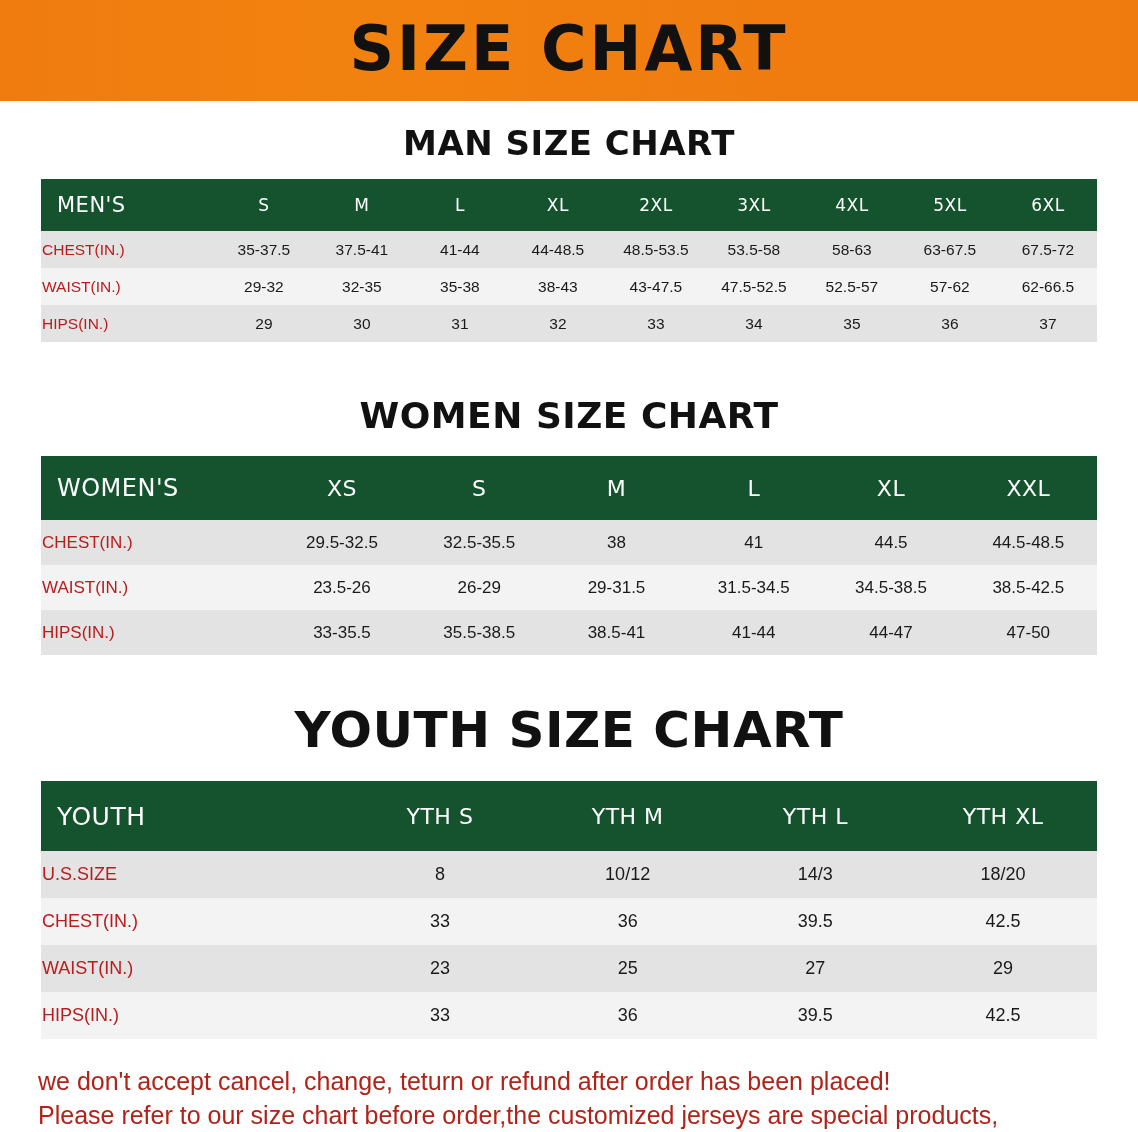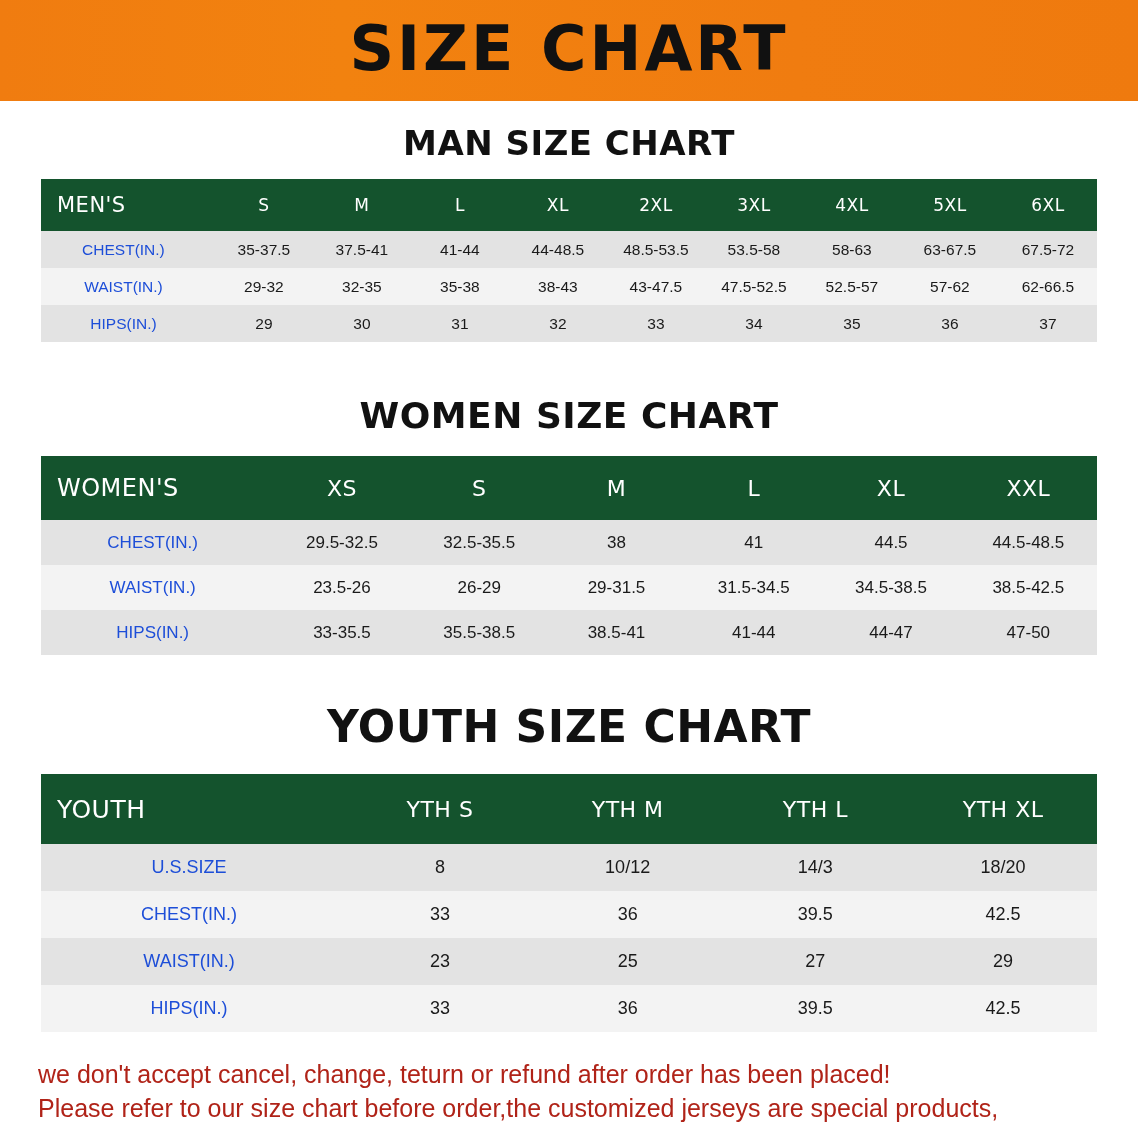--- a/index.html
+++ b/index.html
@@ -50,21 +50,21 @@
     font-size: 34px;
     margin-top: 22px;
     margin-bottom: 16px;
   }
   .title-women {
     font-size: 36px;
     margin-top: 53px;
     margin-bottom: 20px;
   }
   .title-youth {
-    font-size: 44px;
+    font-size: 50px;
     margin-top: 46px;
     margin-bottom: 22px;
   }
 
   
   .tbl-wrap {
     margin: 0 41px;
   }
   table.size {
     width: 100%;
@@ -87,23 +87,23 @@
     padding-left: 16px;
     font-size: 21px;
   }
   table.size tbody td {
     text-align: center;
     color: #1a1a1a;
     font-family: "Liberation Sans", sans-serif;
     vertical-align: middle;
   }
   table.size tbody td.rowhead {
-    text-align: center;
+    text-align: left;
     padding-right: 10px;
-    color: #1d4ed8;
+    color: #b91c1c;
   }
   tr.stripe-a td { background: #e3e3e3; }
   tr.stripe-b td { background: #f3f3f3; }
 
   
   #men-table thead th { font-size: 17px; }
   #men-table thead th.rowhead { font-size: 21px; }
   #men-table tbody td { height: 35px; font-size: 15.5px; }
   #men-table tbody td.rowhead { font-size: 15.5px; }
 

